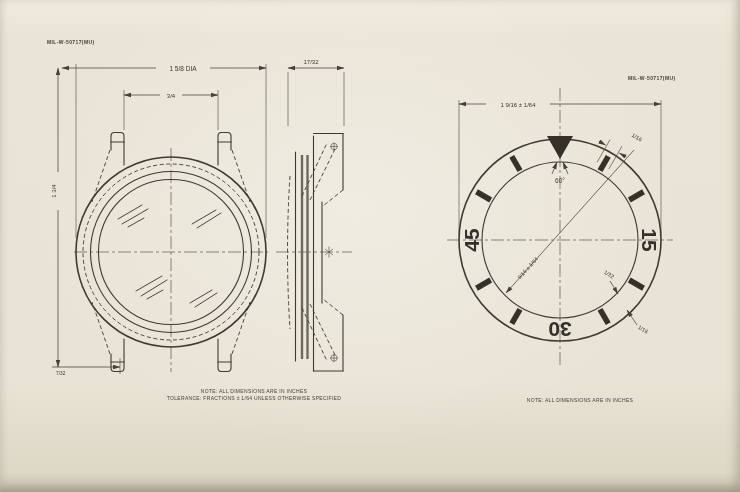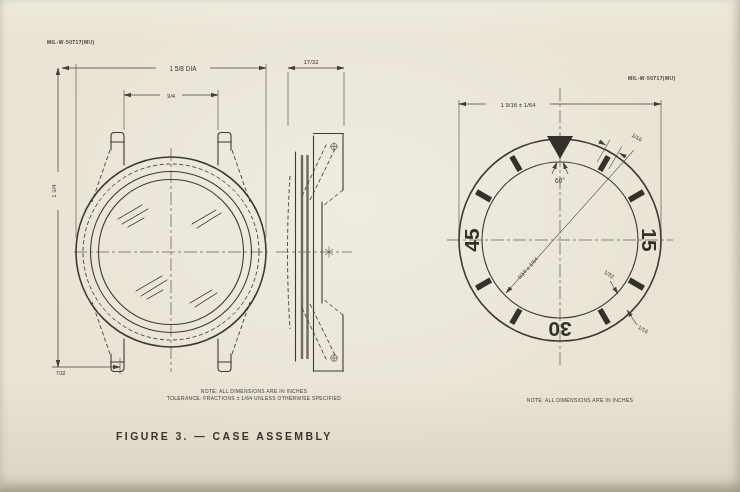--- a/index.html
+++ b/index.html
@@ -218,15 +218,14 @@
 
   <div class="txt spec" style="left:47px;top:39px;">MIL-W-50717(MU)</div>
   <div class="txt spec" style="left:628px;top:75px;">MIL-W-50717(MU)</div>
 
   <div class="txt note" style="left:118px;top:388px;width:272px;">
     <div>NOTE: ALL DIMENSIONS ARE IN INCHES</div>
     <div>TOLERANCE: FRACTIONS ± 1/64 UNLESS OTHERWISE SPECIFIED</div>
   </div>
   <div class="txt note" style="left:468px;top:397px;width:224px;">NOTE: ALL DIMENSIONS ARE IN INCHES</div>
 
-  <div class="txt caption" style="left:116px;top:430px;">FIGURE 3. — CASE ASSEMBLY</div>
 
 </div>
 
 </body></html>

